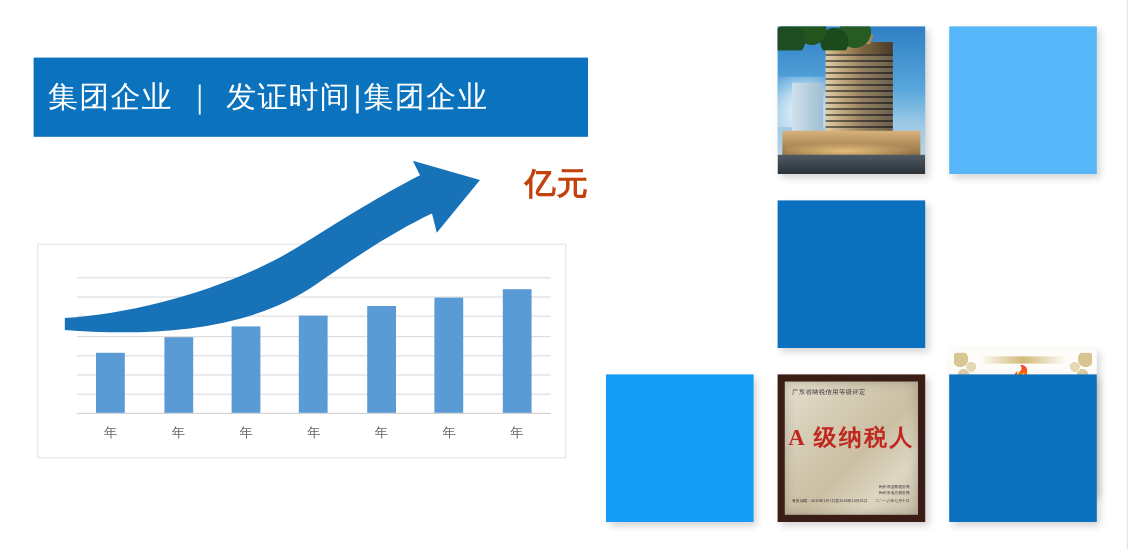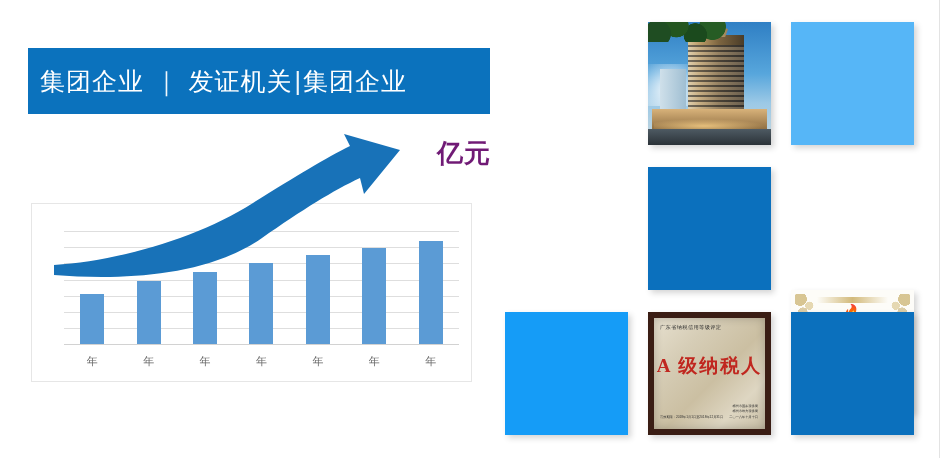--- a/index.html
+++ b/index.html
@@ -66,21 +66,21 @@
   }
   .banner-sep.thin { padding: 0 2px; }
 
   
   .unit-label {
     position: absolute;
     left: 437px;
     top: 140px;
     font-size: 26px;
     font-weight: bold;
-    color: #701a75;
+    color: #c2410c;
     letter-spacing: 1px;
     line-height: 1;
   }
 
   
   .chart-panel {
     position: absolute;
     left: 31px;
     top: 203px;
     width: 441px;
@@ -385,21 +385,21 @@
 
 <div class="page">
 
   <div class="right-rule"></div>
 
   <div class="left-panel">
 
     <div class="banner">
       <span class="banner-text">集团企业</span>
       <span class="banner-sep">｜</span>
-      <span class="banner-text">发证机关</span>
+      <span class="banner-text">发证时间</span>
       <span class="banner-sep thin">|</span>
       <span class="banner-text">集团企业</span>
     </div>
 
     <div class="unit-label">亿元</div>
 
     <div class="chart-panel">
       <div class="plot">
         <div class="gridline" style="top:12.5%"></div>
         <div class="gridline" style="top:25%"></div>

